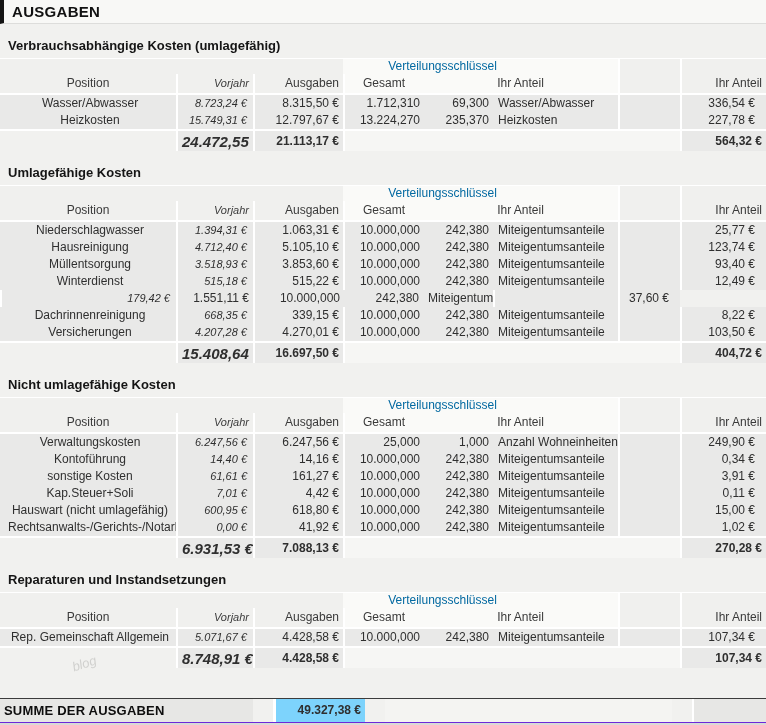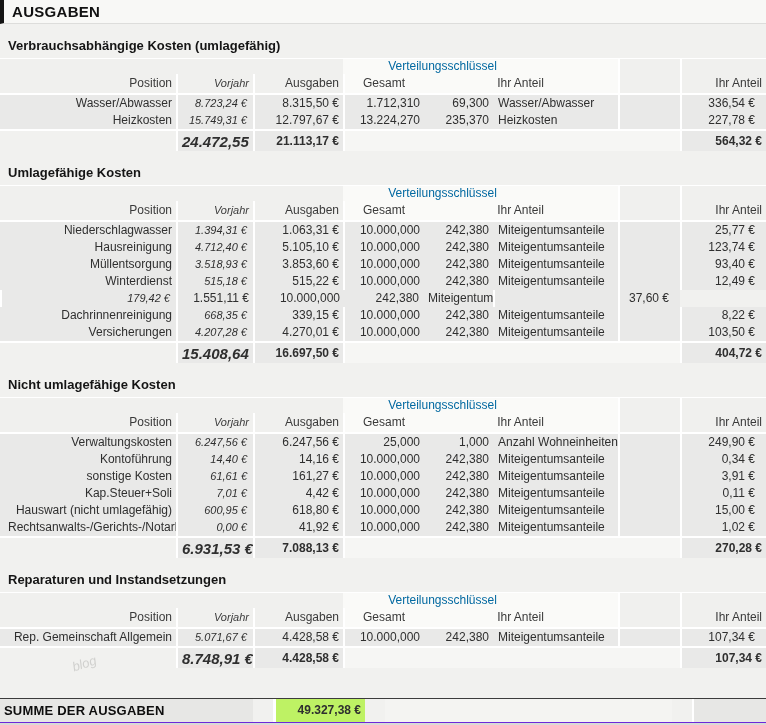--- a/index.html
+++ b/index.html
@@ -58,21 +58,21 @@
     background:var(--cell);
     white-space:nowrap;
     overflow:hidden;
   }
   .span-1-4{grid-column:1/4;}
   .span-4-7{grid-column:4/7;}
   .span-5-7{grid-column:5/7;}
   .span-4-8{grid-column:4/8;}
   .sep-l{border-left:2px solid var(--sep);}
   
-  .c-pos{text-align:right;padding-left:8px;}
+  .c-pos{text-align:center;padding-left:8px;}
   .c-vorjahr{text-align:right;padding-right:6px;font-style:italic;font-size:11px;}
   .c-ausgaben{text-align:right;padding-right:4px;padding-left:12px;}
   .c-gesamt{text-align:right;padding-right:3px;}
   .c-aw{text-align:right;padding-right:4px;}
   .c-at{text-align:left;padding-left:5px;}
   .c-right{text-align:right;padding-right:11px;}
   
   .vs-row .cell{padding:1px 4px;background:var(--head-left);border-top:1px solid var(--sep);}
   .vs-row .c-vs{background:var(--head-mid);text-align:center;padding-right:80px;color:#0369a1;}
   .header-row .cell{padding:3px 4px;background:var(--head-left);border-bottom:2px solid var(--sep);color:#3a3a3a;}
@@ -86,21 +86,21 @@
   .summe-row{
     margin-top:30px;
     display:grid;
     grid-template-columns:253px 92px 287px 134px;
     border-top:1px solid #3c3c3c;
     border-bottom:6px solid #6d28d9;
     gap:20px;
   }
   .summe-row .cell{padding:5px 4px;font-weight:bold;}
   .summe-label{background:#e7e7e5;font-size:13px;color:#0e0e0e;padding-left:8px;letter-spacing:.2px;}
-  .summe-ausgaben{background:#bef264;text-align:right;padding-right:6px;border-left:3px solid var(--sep);}
+  .summe-ausgaben{background:#7dd3fc;text-align:right;padding-right:6px;border-left:3px solid var(--sep);}
   .summe-mid{background:#f4f4f2;}
   .summe-right{background:#e7e7e5;text-align:right;padding-right:13px;border-left:2px solid var(--sep);}
   
   .watermark{
     position:absolute;
     left:72px;
     top:656px;
     color:#c9c9c7;
     font-style:italic;
     font-size:13px;

